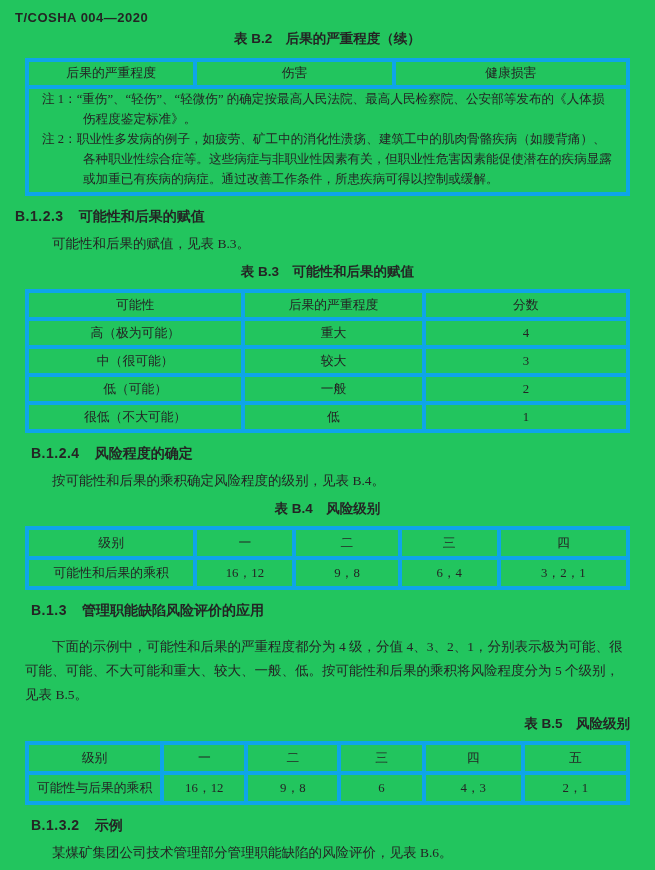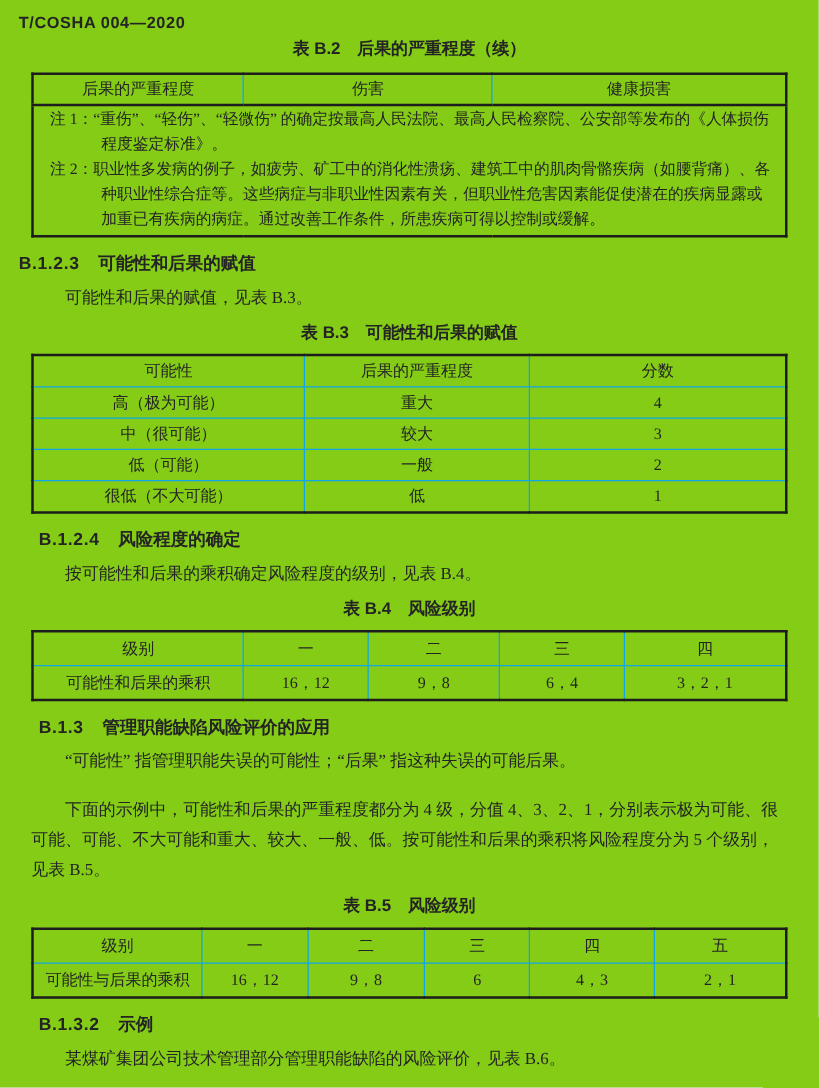--- a/index.html
+++ b/index.html
@@ -1,37 +1,37 @@
 <!DOCTYPE html>
 <html><head>
 <meta charset="utf-8">
 <style>
   html,body{margin:0;padding:0;background:#e8e8e8;}
   .page{
-    width:655px;height:870px;margin:0 auto;background:#84cc16;
+    width:655px;height:870px;margin:0 auto;background:#22c55e;
     box-sizing:border-box;padding:10px 25px 0 25px;
     font-family:"Liberation Serif", serif;color:#242424;overflow:hidden;
     position:relative;
   }
   .doc-number{
     font-family:"Liberation Sans", sans-serif;font-weight:bold;
     font-size:13px;letter-spacing:.5px;margin-left:-10px;height:16px;line-height:16px;
   }
   .table-title{
     text-align:center;font-family:"Liberation Sans", sans-serif;
     font-weight:bold;font-size:13.5px;height:18px;line-height:18px;
   }
   .tt-b2{margin-top:4px;}
   .tt-b3{margin-top:8px;}
   .tt-b4{margin-top:8px;}
-  .tt-b5{margin-top:8px;}
+  .tt-b5{margin-top:8px;text-align:right;}
   table{width:100%;border-collapse:collapse;table-layout:fixed;}
   .std-table{border:2px solid #1d1d1d;margin-top:10px;}
   .std-table th,.std-table td{
-    border:1px solid #0ea5e9;text-align:center;font-weight:normal;
+    border:4px solid #0ea5e9;text-align:center;font-weight:normal;
     font-size:12.8px;color:#242424;padding:0 4px;
   }
   .t-b2 th{height:23px;border-bottom:2px solid #1d1d1d;}
   .t-b2 .notes-cell{text-align:left;padding:0 10px 3px 13px;}
   .note{line-height:20px;font-size:12.6px;padding-left:41px;text-indent:-41px;}
   .note-label{font-weight:normal;}
   .t-b3 th{height:24px;}
   .t-b3 td{height:24px;}
   .t-b4 th,.t-b4 td{height:26px;}
   .t-b5 th,.t-b5 td{height:26px;}
@@ -146,21 +146,20 @@
       <td>6，4</td>
       <td>3，2，1</td>
     </tr>
   </tbody>
     </table>
 
   <div class="section-heading mt12">
     <span class="sh-num">B.1.3</span><span>管理职能缺陷风险评价的应用</span>
   </div>
 
-  <div class="para">“可能性” 指管理职能失误的可能性；“后果” 指这种失误的可能后果。</div>
   <div class="para para-multi" style="margin-top:16px;">下面的示例中，可能性和后果的严重程度都分为 4 级，分值 4、3、2、1，分别表示极为可能、很可能、可能、不大可能和重大、较大、一般、低。按可能性和后果的乘积将风险程度分为 5 个级别，见表 B.5。</div>
 
   <div class="table-title tt-b5">表 B.5　风险级别</div>
   <table class="std-table t-b5" style="margin-top:8px;">
     <colgroup>
         <col style="width:22.5%">
         <col style="width:14%">
         <col style="width:15.5%">
         <col style="width:14%">
         <col style="width:16.5%">

